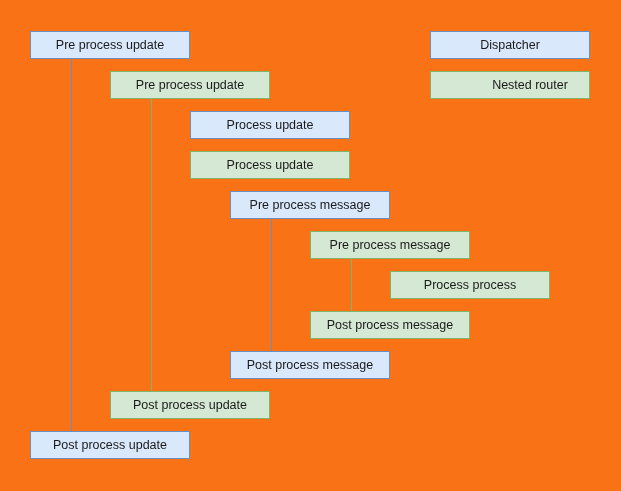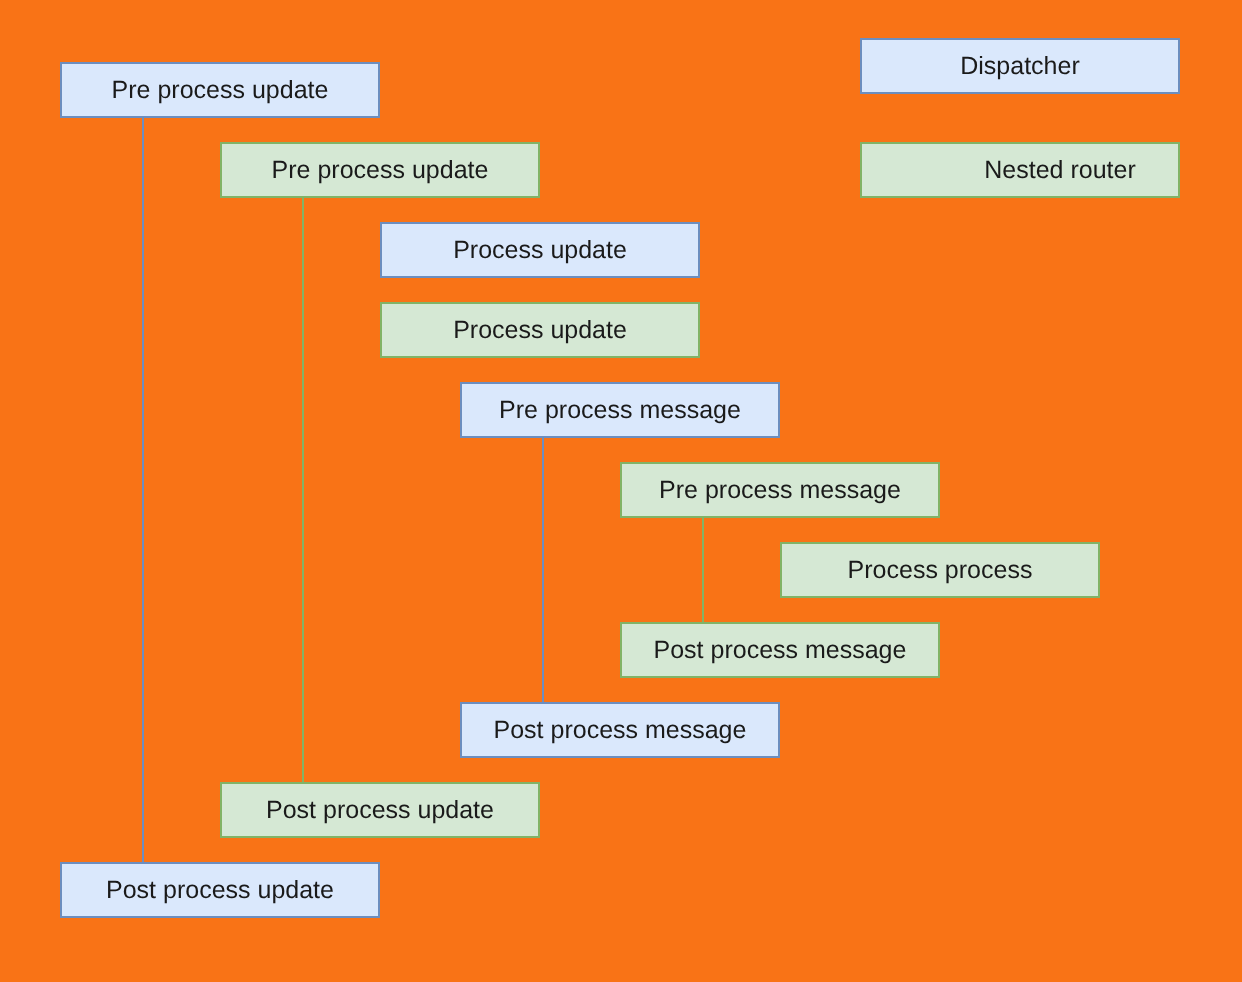--- a/index.html
+++ b/index.html
@@ -58,15 +58,15 @@
     <div class="node router" style="left: 110px; top: 71px;">Pre process update</div>
     <div class="node dispatcher" style="left: 190px; top: 111px;">Process update</div>
     <div class="node router" style="left: 190px; top: 151px;">Process update</div>
     <div class="node dispatcher" style="left: 230px; top: 191px;">Pre process message</div>
     <div class="node router" style="left: 310px; top: 231px;">Pre process message</div>
     <div class="node router" style="left: 390px; top: 271px;">Process process</div>
     <div class="node router" style="left: 310px; top: 311px;">Post process message</div>
     <div class="node dispatcher" style="left: 230px; top: 351px;">Post process message</div>
     <div class="node router" style="left: 110px; top: 391px;">Post process update</div>
     <div class="node dispatcher" style="left: 30px; top: 431px;">Post process update</div>
-    <div class="node dispatcher" style="left: 430px; top: 19px;">Dispatcher</div>
+    <div class="node dispatcher" style="left: 430px; top: 31px;">Dispatcher</div>
     <div class="node router" style="left: 430px; top: 71px; padding-left: 40px;">Nested router</div>
   </div>
 
 </body></html>

